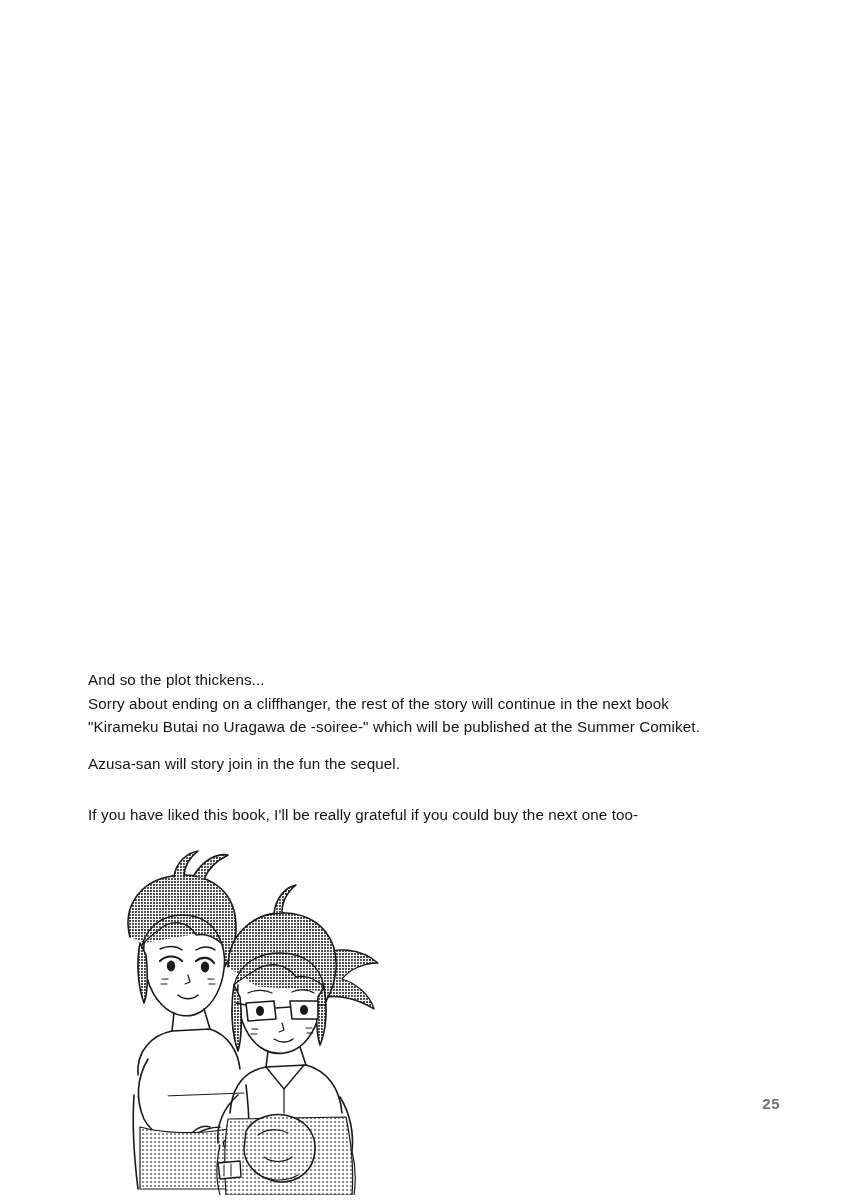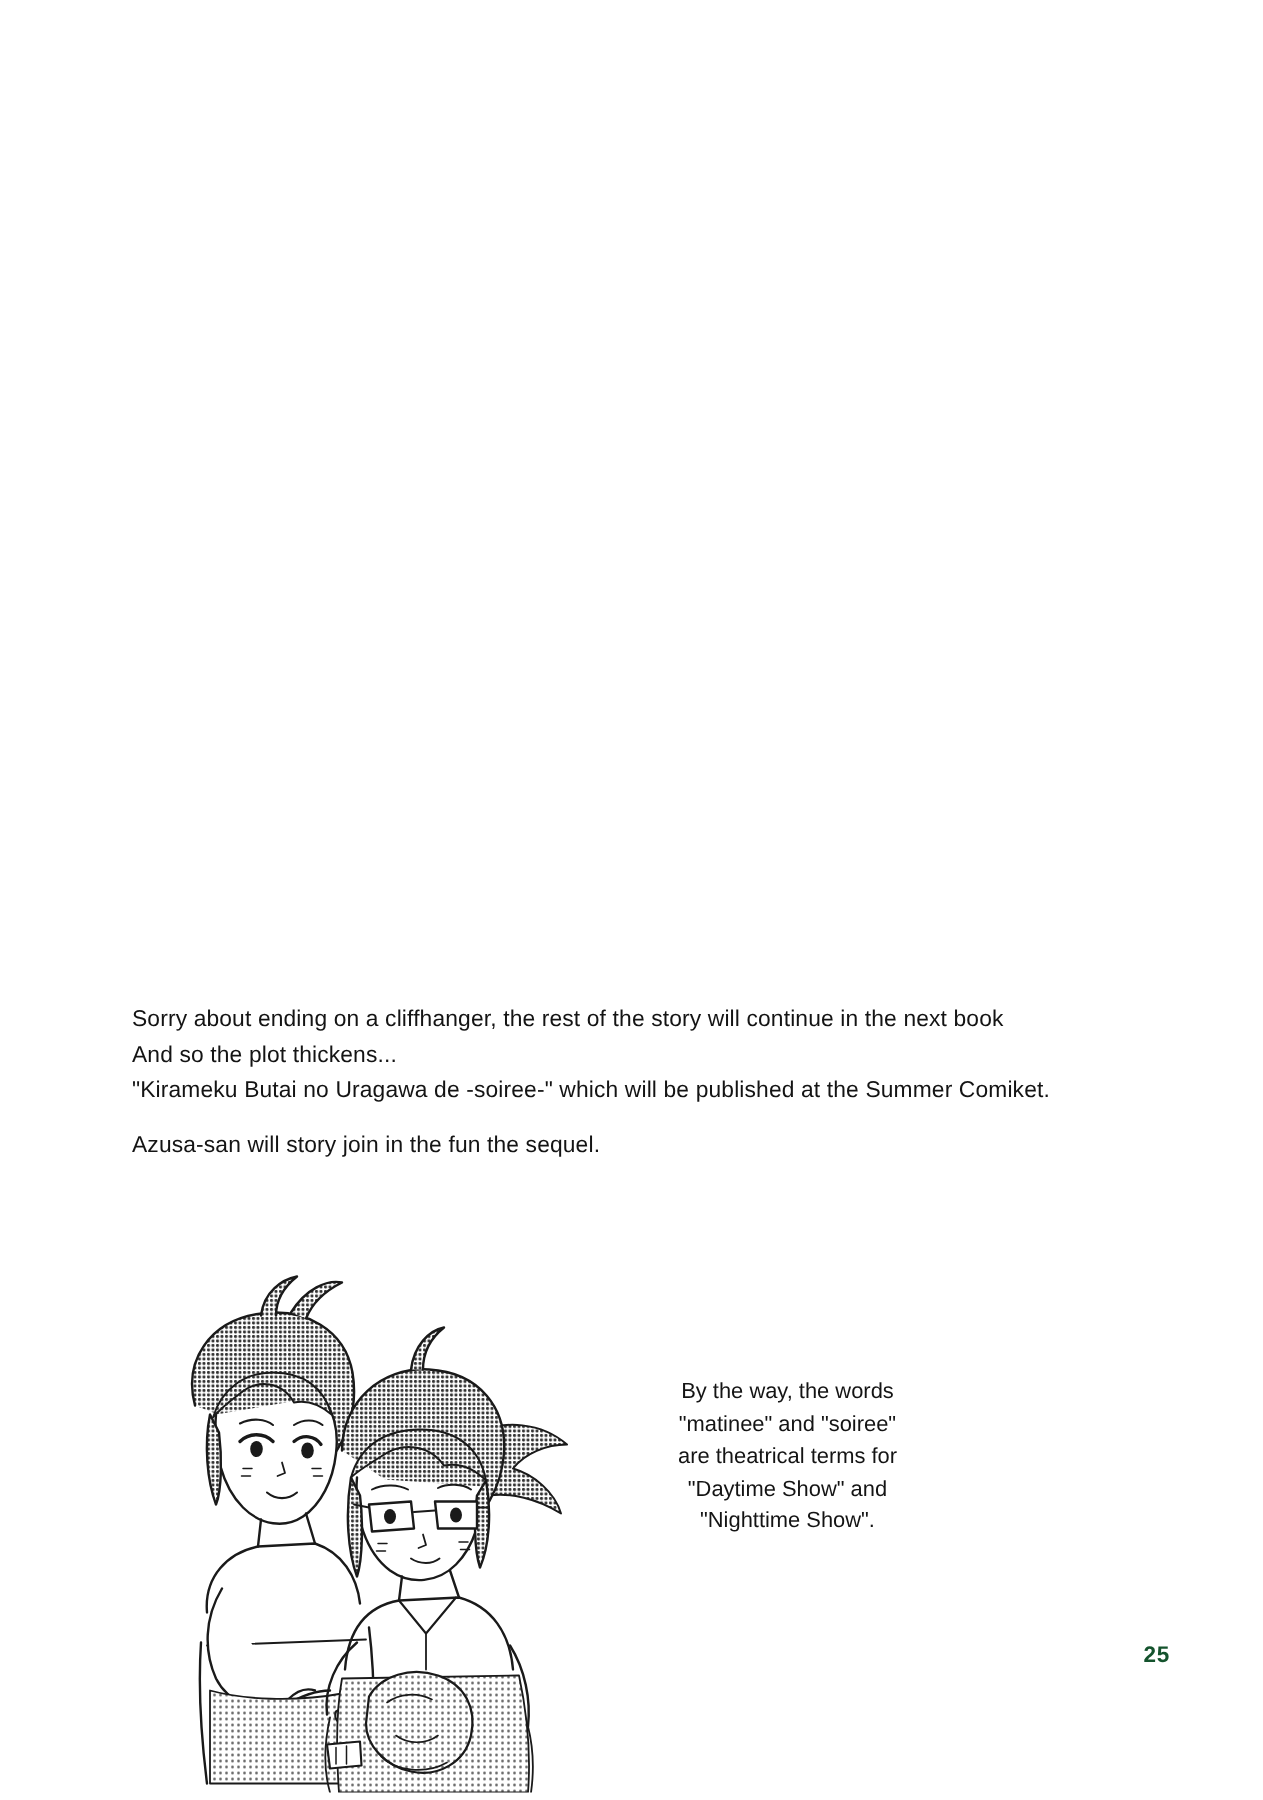--- a/index.html
+++ b/index.html
@@ -71,35 +71,36 @@
   }
 
   
   .page-number {
     position: absolute;
     right: 62px;
     bottom: 88px;
     font-size: 15px;
     font-weight: bold;
     letter-spacing: 0.5px;
-    color: #14532d;
+    color: #737373;
   }
 </style>
 </head>
 <body>
 
 <div class="page">
 
   <div class="afterword">
+    <p>And so the plot thickens...</p>
     <p>Sorry about ending on a cliffhanger, the rest of the story will continue in the next book</p>
-    <p>And so the plot thickens...</p>
     <p>"Kirameku Butai no Uragawa de -soiree-" which will be published at the Summer Comiket.</p>
     <div class="gap-sm"></div>
     <p>Azusa-san will story join in the fun the sequel.</p>
     <div class="gap-lg"></div>
+    <p>If you have liked this book, I'll be really grateful if you could buy the next one too-</p>
   </div>
 
   <div class="illustration">
     <svg viewBox="0 0 340 350" xmlns="http://www.w3.org/2000/svg" aria-hidden="true">
       <defs>
         <pattern id="screentone" width="4" height="4" patternUnits="userSpaceOnUse">
           <rect width="4" height="4" fill="#ffffff"></rect>
           <circle cx="1" cy="1" r="0.9" fill="#555555"></circle>
         </pattern>
         <pattern id="screentone-dark" width="3" height="3" patternUnits="userSpaceOnUse">
@@ -218,23 +219,16 @@
         <path d="M180 290 C188 284 200 283 210 288" stroke-width="1.1"></path>
         <path d="M186 312 C194 318 206 318 214 312" stroke-width="1.1"></path>
         <path d="M176 326 C186 336 206 338 220 330" stroke-width="1.1"></path>
 
         <path d="M140 318 L162 316 L163 332 L142 334 Z" fill="#ffffff" stroke-width="1.4"></path>
         <path d="M146 320 L146 331 M153 319 L153 331" stroke-width="1"></path>
       </g>
     </svg>
   </div>
 
-  <div class="sidenote">
-    <p>By the way, the words</p>
-    <p>"matinee" and "soiree"</p>
-    <p>are theatrical terms for</p>
-    <p>"Daytime Show" and</p>
-    <p>"Nighttime Show".</p>
-  </div>
 
   <div class="page-number">25</div>
 
 </div>
 
 </body></html>

